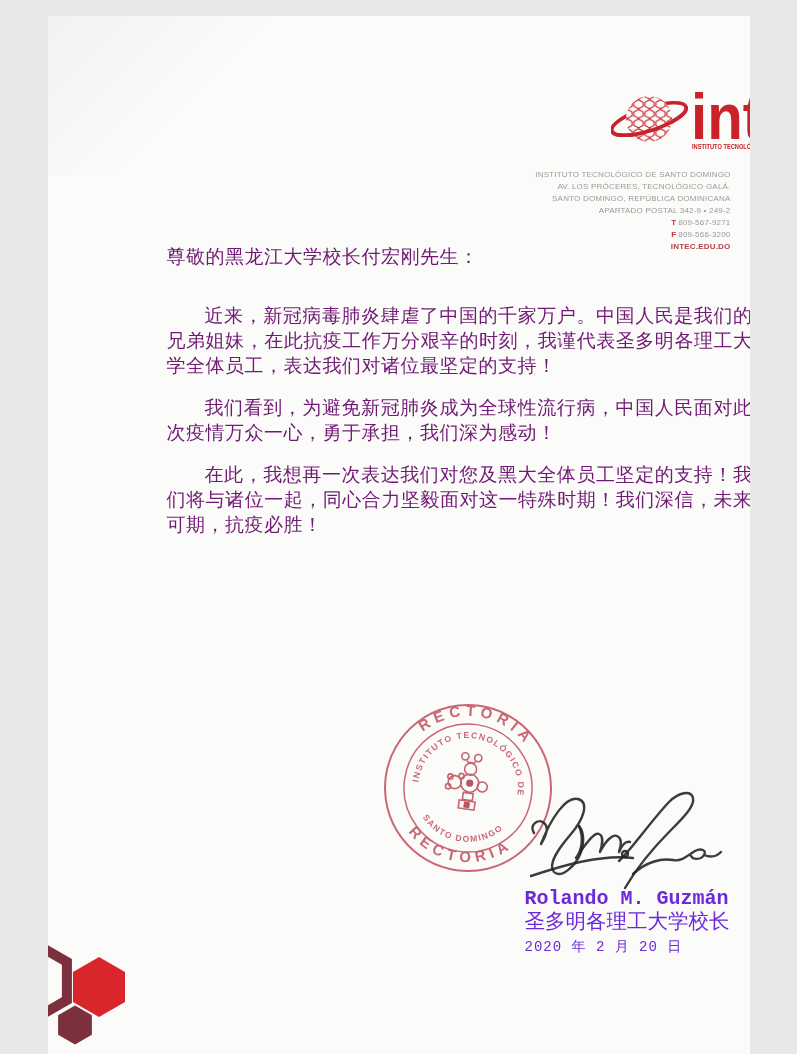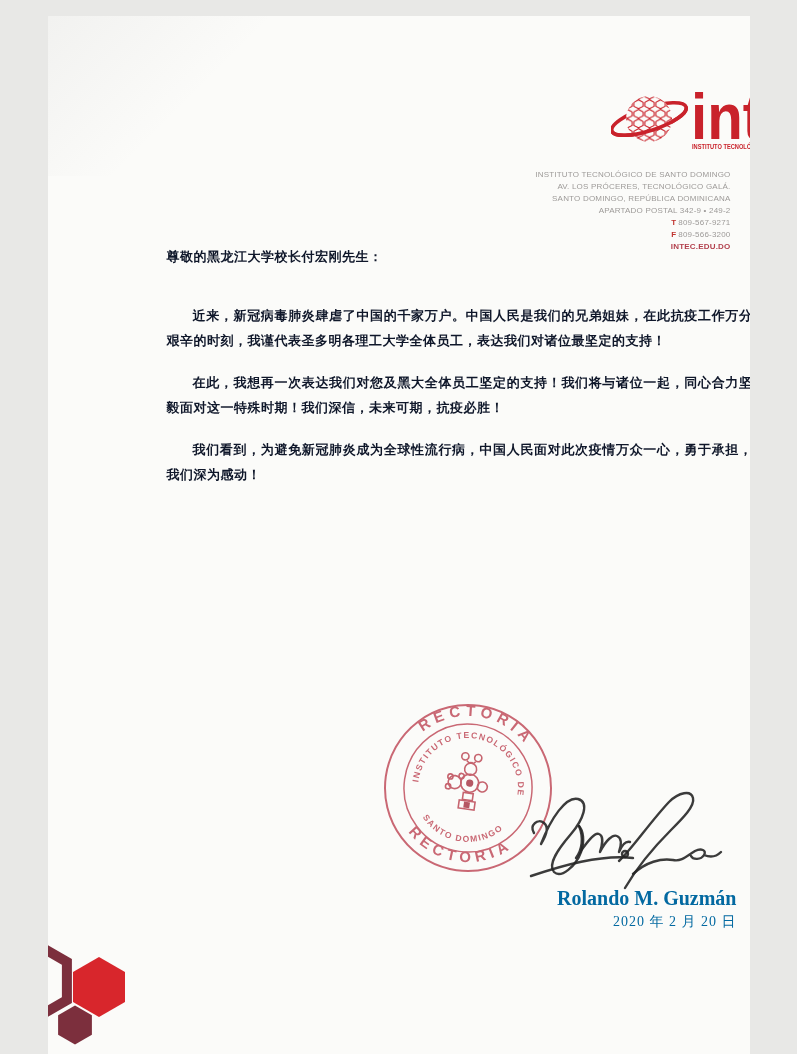--- a/index.html
+++ b/index.html
@@ -24,40 +24,40 @@
     position:absolute;top:153px;right:19px;text-align:right;
     font-size:8px;line-height:11.9px;color:#9d9a98;letter-spacing:.2px;
   }
   .lh-red{color:#c0332f;font-weight:bold;margin-right:2px;}
   .lh-web{color:#b2404d;font-weight:bold;margin-top:1px;}
 
   
   .letter{
     position:absolute;left:119px;top:228px;width:586px;
     font-family:"Liberation Serif","DejaVu Serif",serif;
-    font-size:13px;line-height:25px;color:#0f172a;letter-spacing:.5px;font-weight:bold;
+    font-size:19px;line-height:25px;color:#701a75;letter-spacing:.5px;
   }
   .salutation{margin:0 0 34px 0;}
   .para{margin:0 0 17px 0;text-indent:2em;text-align:justify;}
   .closing{margin:8px 0 0 0;text-indent:2em;}
 
   
   .stamp-svg{position:absolute;left:332px;top:684px;transform:rotate(8deg);opacity:.85;}
   .stamp-txt{font-family:"Liberation Sans",sans-serif;fill:#c14f5d;}
   .stamp-big{font-size:15px;font-weight:bold;letter-spacing:5px;}
   .stamp-small{font-size:8.6px;font-weight:bold;letter-spacing:1.4px;}
 
   
   .sig-svg{position:absolute;left:473px;top:750px;}
   .sig-stroke{fill:none;stroke:#262626;stroke-width:2.4;stroke-linecap:round;stroke-linejoin:round;opacity:.9;}
 
   
   .sign-block{
-    position:absolute;left:477px;top:871px;width:212px;text-align:right;
-    font-family:Liberation Serif, serif;color:#0369a1;
+    position:absolute;left:477px;top:871px;width:212px;text-align:left;
+    font-family:Liberation Mono, monospace;color:#6d28d9;
   }
   .sign-name{font-size:20px;font-weight:bold;line-height:23px;}
   .sign-title{font-size:20.5px;line-height:24px;margin-top:1px;}
   .sign-date{font-size:14px;line-height:24px;letter-spacing:1px;}
 
   
   .hex-svg{position:absolute;left:0;top:920px;}
 </style>
 </head>
 <body>
@@ -93,22 +93,22 @@
     <div>SANTO DOMINGO, REPÚBLICA DOMINICANA</div>
     <div>APARTADO POSTAL 342-9 • 249-2</div>
     <div><span class="lh-red">T</span><span>809-567-9271</span></div>
     <div><span class="lh-red">F</span><span>809-566-3200</span></div>
     <div class="lh-web">INTEC.EDU.DO</div>
   </div>
 
   <main class="letter">
     <p class="salutation">尊敬的黑龙江大学校长付宏刚先生：</p>
     <p class="para">近来，新冠病毒肺炎肆虐了中国的千家万户。中国人民是我们的兄弟姐妹，在此抗疫工作万分艰辛的时刻，我谨代表圣多明各理工大学全体员工，表达我们对诸位最坚定的支持！</p>
+    <p class="para">我们看到，为避免新冠肺炎成为全球性流行病，中国人民面对此次疫情万众一心，勇于承担，我们深为感动！</p>
     <p class="para">在此，我想再一次表达我们对您及黑大全体员工坚定的支持！我们将与诸位一起，同心合力坚毅面对这一特殊时期！我们深信，未来可期，抗疫必胜！</p>
-    <p class="para">我们看到，为避免新冠肺炎成为全球性流行病，中国人民面对此次疫情万众一心，勇于承担，我们深为感动！</p>
   </main>
 
   <svg class="stamp-svg" width="176" height="176" viewBox="-88 -88 176 176">
     <defs>
       <path id="arcTopOut" d="M -72,0 A 72,72 0 0 1 72,0"></path>
       <path id="arcBotOut" d="M -74,0 A 74,74 0 0 0 74,0"></path>
       <path id="arcTopIn" d="M -50,0 A 50,50 0 0 1 50,0"></path>
       <path id="arcBotIn" d="M -54,0 A 54,54 0 0 0 54,0"></path>
     </defs>
     <circle r="83" fill="none" stroke="#c14f5d" stroke-width="2"></circle>
@@ -146,20 +146,21 @@
     <circle class="sig-stroke" cx="104" cy="88" r="3"></circle>
     <path class="sig-stroke" d="M 98,95 C 110,84 130,55 148,36 C 158,26 170,24 172,32
       C 174,40 162,52 150,64 C 135,79 118,98 104,122"></path>
     <path class="sig-stroke" d="M 10,110 C 40,100 80,88 112,92"></path>
     <path class="sig-stroke" d="M 112,108 C 125,96 140,92 152,94 C 160,96 166,90 174,85
       C 180,82 186,84 183,89 C 180,94 172,94 170,90 M 183,89 C 190,92 196,90 200,86"></path>
   </svg>
 
   <div class="sign-block">
     <div class="sign-name">Rolando M. Guzmán</div>
+    <div class="sign-title">圣多明各理工大学校长</div>
     <div class="sign-date">2020 年 2 月 20 日</div>
   </div>
 
   <svg class="hex-svg" width="120" height="134" viewBox="0 0 120 134">
     <polygon points="-14,7 18.9,26 18.9,64 -14,83 -46.9,64 -46.9,26" fill="none" stroke-width="10" stroke="#7c2f3d"></polygon>
     <polygon points="51,21 77,36 77,66 51,81 25,66 25,36" fill="#d8262c"></polygon>
     <polygon points="27,69.5 43.9,79.3 43.9,98.7 27,108.5 10.1,98.7 10.1,79.3" fill="#7c2f3d"></polygon>
   </svg>
 
 </div>

